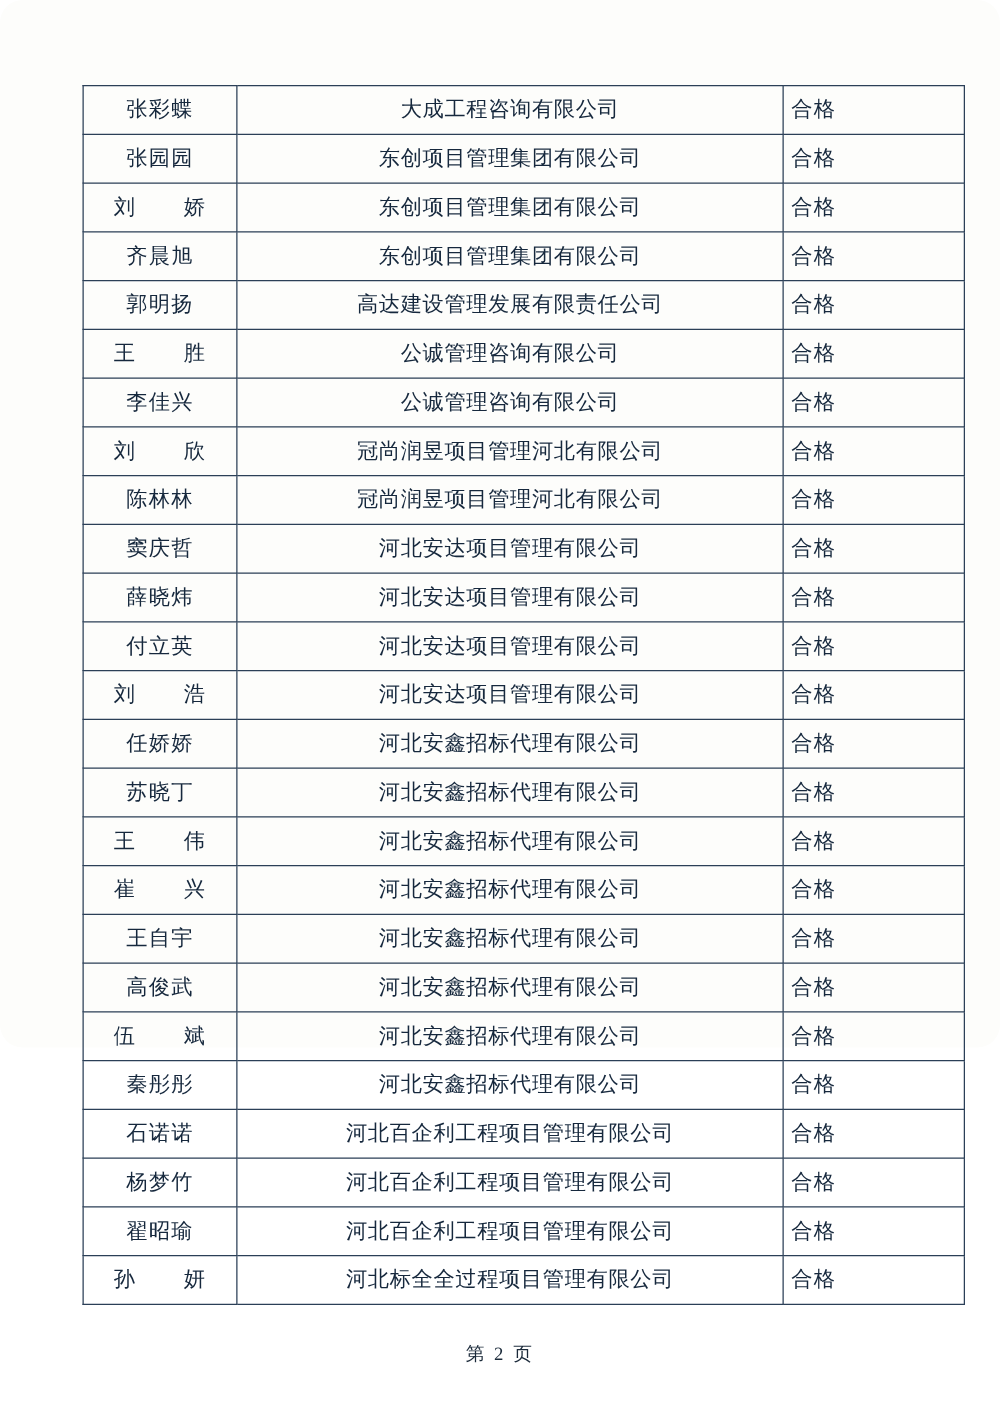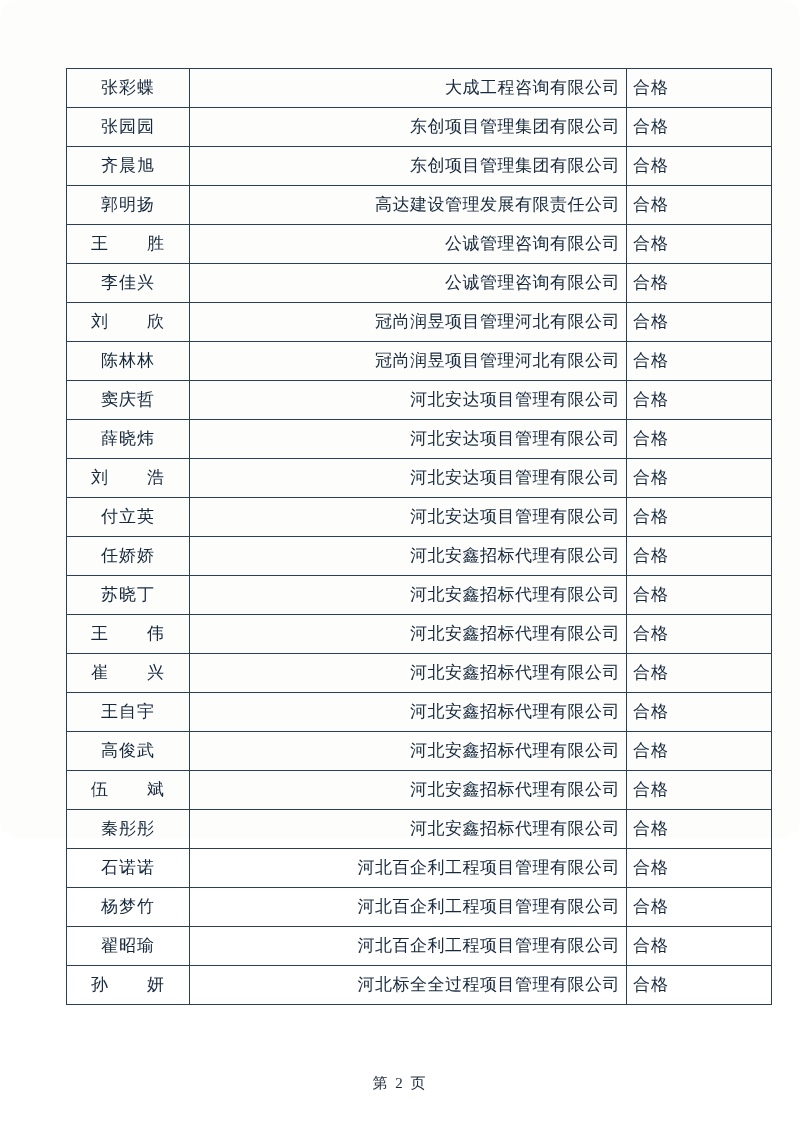--- a/index.html
+++ b/index.html
@@ -46,21 +46,21 @@
     white-space: nowrap;
     overflow: hidden;
   }
   td.c-name {
     width: 110px;
     text-align: center;
     letter-spacing: 1px;
   }
   td.c-company {
     width: 424px;
-    text-align: right;
+    text-align: center;
     padding-left: 10px;
     letter-spacing: 0.5px;
   }
   td.c-result {
     width: 132px;
     text-align: left;
     font-size: 16px;
     letter-spacing: 1px;
   }
   
@@ -96,20 +96,25 @@
             <td class="c-name"><span class="n3">张彩蝶</span></td>
             <td class="c-company">大成工程咨询有限公司</td>
             <td class="c-result">合格</td>
           </tr>
           <tr>
             <td class="c-name"><span class="n3">张园园</span></td>
             <td class="c-company">东创项目管理集团有限公司</td>
             <td class="c-result">合格</td>
           </tr>
           <tr>
+            <td class="c-name"><span class="n2">刘娇</span></td>
+            <td class="c-company">东创项目管理集团有限公司</td>
+            <td class="c-result">合格</td>
+          </tr>
+          <tr>
             <td class="c-name"><span class="n3">齐晨旭</span></td>
             <td class="c-company">东创项目管理集团有限公司</td>
             <td class="c-result">合格</td>
           </tr>
           <tr>
             <td class="c-name"><span class="n3">郭明扬</span></td>
             <td class="c-company">高达建设管理发展有限责任公司</td>
             <td class="c-result">合格</td>
           </tr>
           <tr>
@@ -136,26 +141,26 @@
             <td class="c-name"><span class="n3">窦庆哲</span></td>
             <td class="c-company">河北安达项目管理有限公司</td>
             <td class="c-result">合格</td>
           </tr>
           <tr>
             <td class="c-name"><span class="n3">薛晓炜</span></td>
             <td class="c-company">河北安达项目管理有限公司</td>
             <td class="c-result">合格</td>
           </tr>
           <tr>
+            <td class="c-name"><span class="n3">付立英</span></td>
+            <td class="c-company">河北安达项目管理有限公司</td>
+            <td class="c-result">合格</td>
+          </tr>
+          <tr>
             <td class="c-name"><span class="n2">刘浩</span></td>
-            <td class="c-company">河北安达项目管理有限公司</td>
-            <td class="c-result">合格</td>
-          </tr>
-          <tr>
-            <td class="c-name"><span class="n3">付立英</span></td>
             <td class="c-company">河北安达项目管理有限公司</td>
             <td class="c-result">合格</td>
           </tr>
           <tr>
             <td class="c-name"><span class="n3">任娇娇</span></td>
             <td class="c-company">河北安鑫招标代理有限公司</td>
             <td class="c-result">合格</td>
           </tr>
           <tr>
             <td class="c-name"><span class="n3">苏晓丁</span></td>

